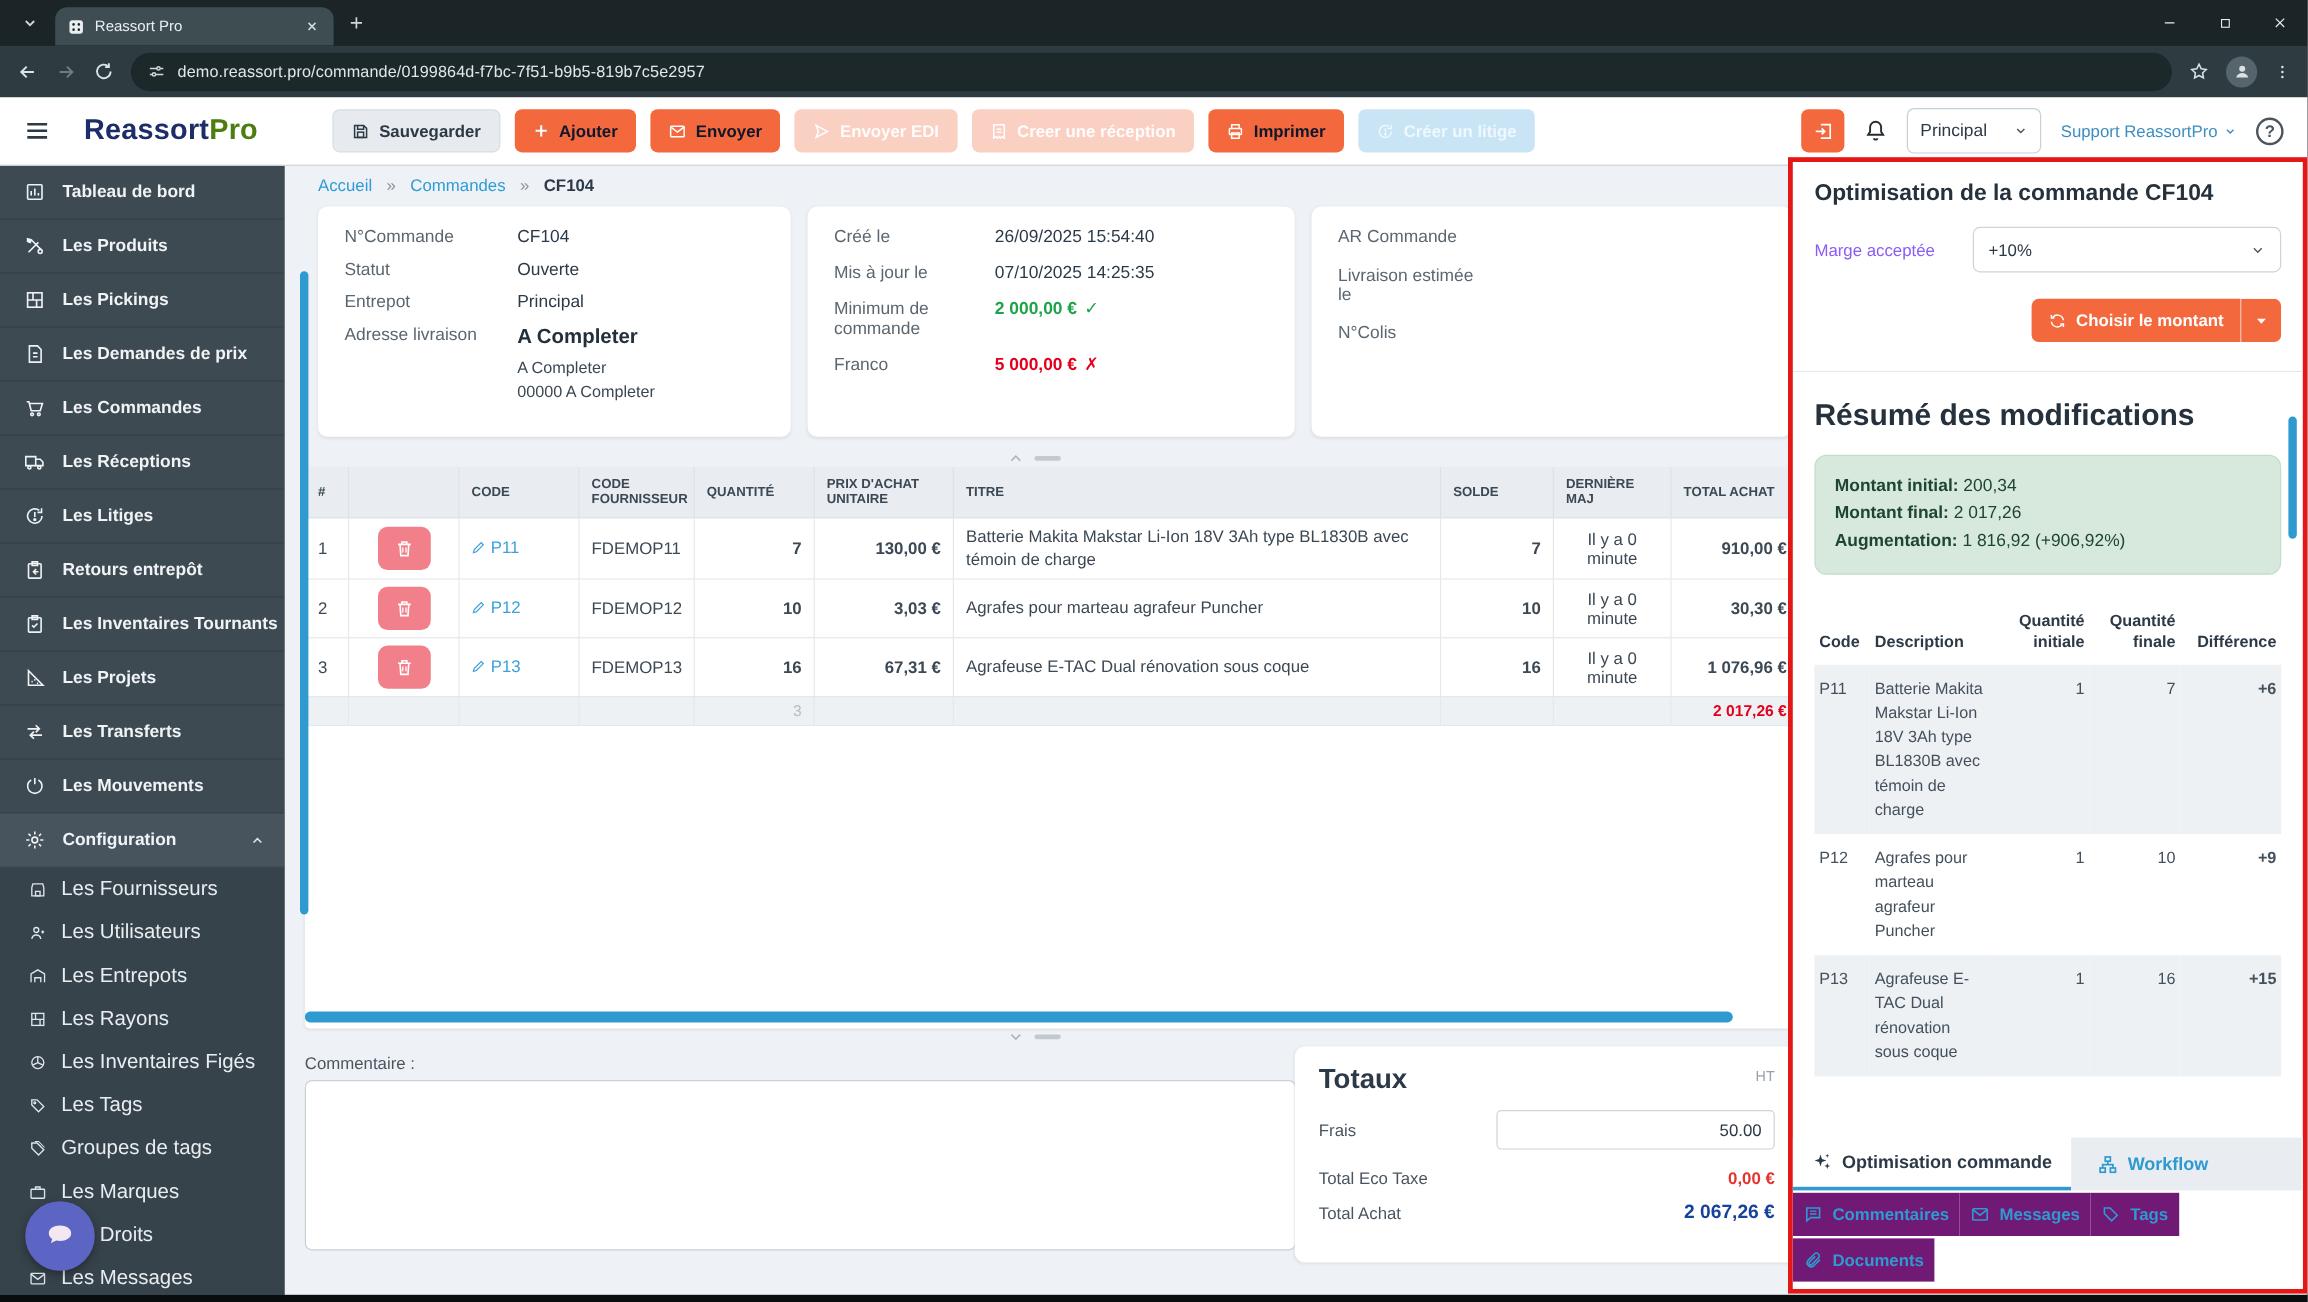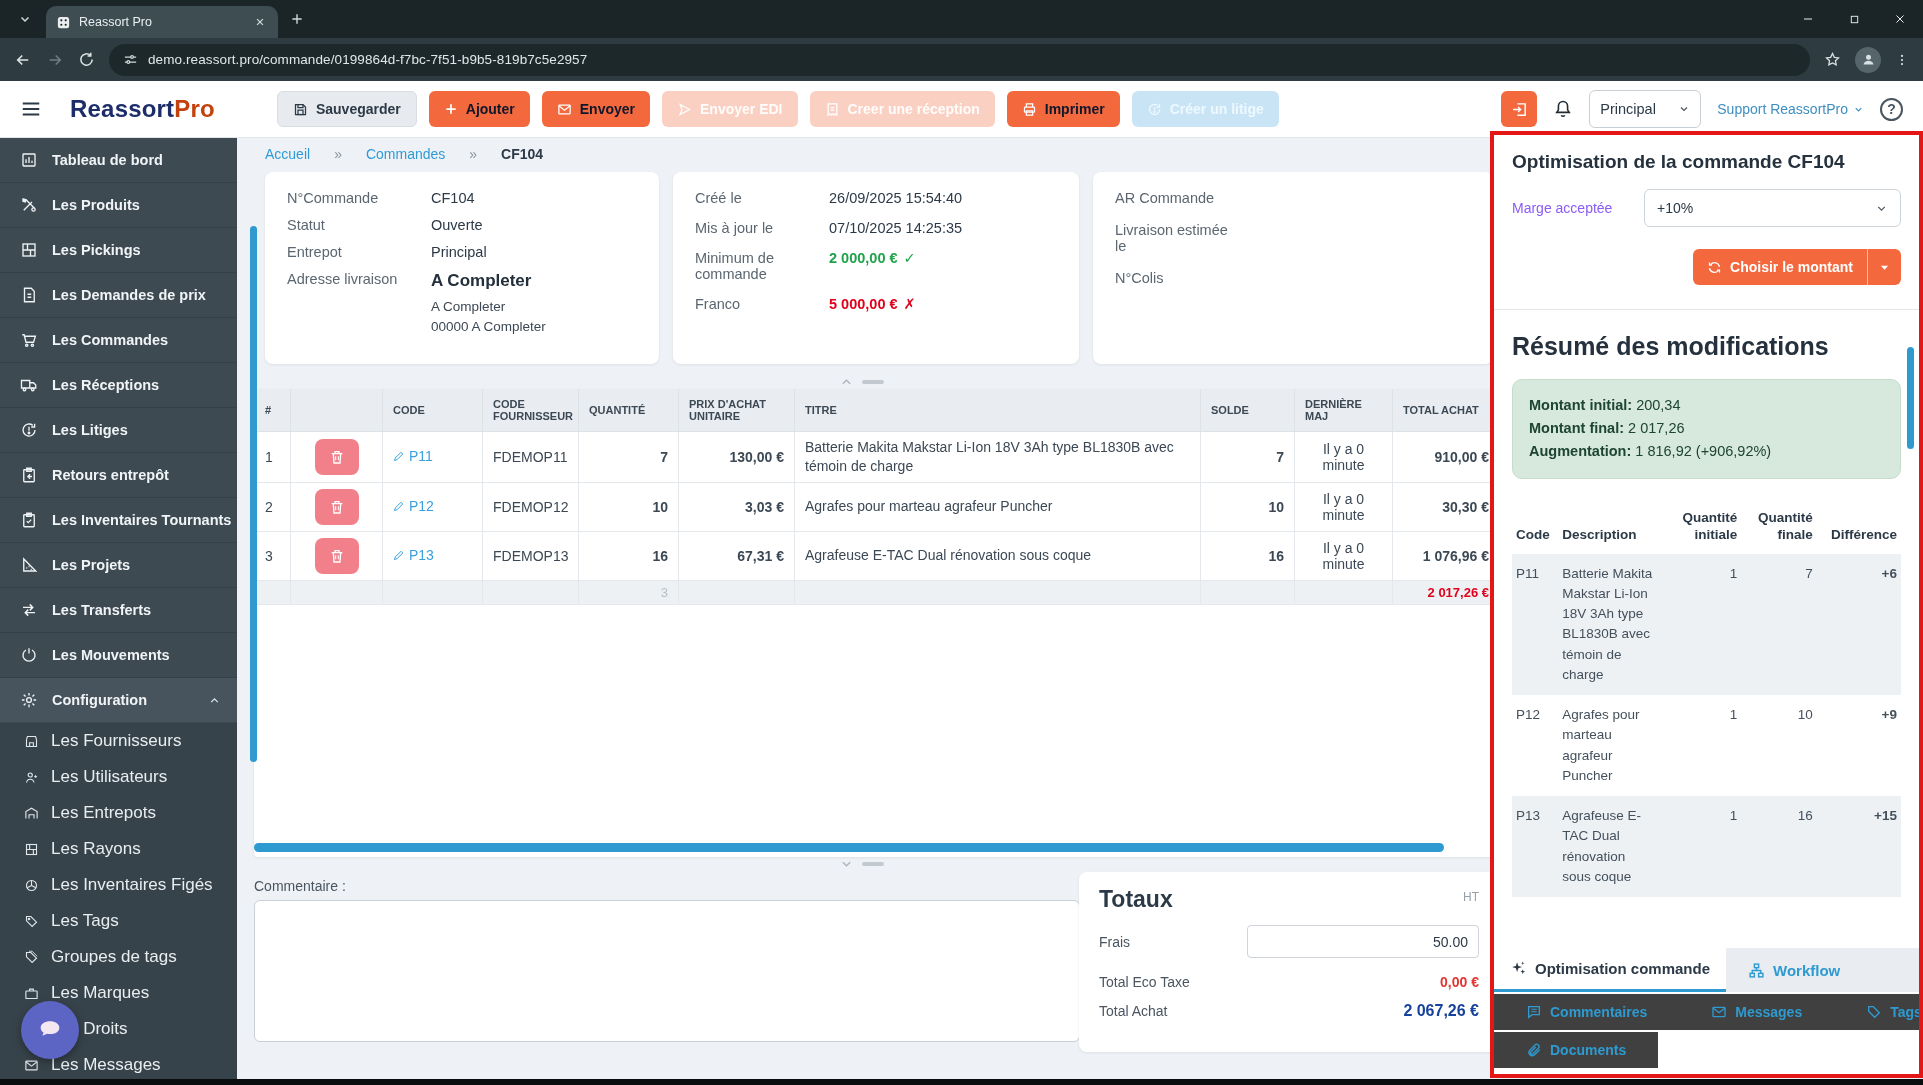--- a/index.html
+++ b/index.html
@@ -21,21 +21,21 @@
   .nav-ic { color:#dbe3e5; }
   .nav-ic.dim { color:#6e7d82; }
   .urlpill { flex:1; height:17px; background:#1d282b; border-radius:16px; display:flex; align-items:center; padding:16px 14px; gap:10px; }
   .url-text { font-size:13.5px; color:#dfe7e9; letter-spacing:.1px; }
   .avatar { width:26px; height:26px; border-radius:50%; background:#56656b; display:flex; align-items:center; justify-content:center; color:#d9e1e3; }
 
   
   .appbar { position:absolute; left:0; top:81px; width:100%; height:57px; background:#ffffff; border-bottom:1px solid #e2e6ea; display:flex; align-items:center; padding:0 20px; z-index:3; }
   .hamburger { color:#2c3947; margin-right:28px; }
   .logo { font-size:24px; font-weight:bold; letter-spacing:.2px; }
-  .logo .l1 { color:#1d2d69; } .logo .l2 { color:#c2410c; }
+  .logo .l1 { color:#1d2d69; } .logo .l2 { color:#4d7c0f; }
   .btnrow { display:flex; gap:12px; margin-left:62px; align-items:center; }
   .btn { height:36px; border-radius:6px; padding:0 15px; display:inline-flex; align-items:center; gap:8px; font-size:14px; font-weight:bold; border:none; white-space:nowrap; }
   .btn-gray { background:#e7eaee; color:#2c3947; border:1px solid #d8dde2; }
   .btn-orange { background:#f4683e; color:#0f172a; }
   .btn-orange-dis { background:#f9d0c2; color:rgba(255,255,255,.95); }
   .btn-blue-dis { background:#c9e5f5; color:#eef8ff; }
   .right-cluster { margin-left:auto; display:flex; align-items:center; gap:16px; }
   .sq-btn { width:36px; height:36px; border-radius:6px; background:#f4683e; color:#fff; display:flex; align-items:center; justify-content:center; }
   .bell { color:#222c33; }
   .wh-select { width:112px; height:38px; border:1px solid #c8cfd5; border-radius:6px; display:flex; align-items:center; padding:0 10px; font-size:14.5px; color:#2c3947; gap:6px; }
@@ -51,21 +51,21 @@
   .side-item.active { background:#47545e; }
   .side-item .chev { margin-left:auto; color:#dfe5e8; }
   .sub-item { height:36px; display:flex; align-items:center; gap:12px; padding:0 16px 0 24px; color:#e8edf0; background:#37434b; }
   .sub-item .lab { font-size:17px; white-space:nowrap; }
   .sub-item .ic { color:#dfe6e9; flex:0 0 15px; }
 
   .chat-fab { position:absolute; left:21px; top:1001px; width:58px; height:58px; border-radius:50%; background:#5c64c4; z-index:5; display:flex; align-items:center; justify-content:center; box-shadow:0 3px 8px rgba(0,0,0,.35); }
 
   
   .content { position:absolute; left:237px; top:138px; right:0; bottom:6px; background:#eef1f5; z-index:1; }
-  .breadcrumb { position:absolute; left:28px; top:8px; font-size:14px; display:flex; gap:24px; align-items:center; }
+  .breadcrumb { position:absolute; left:28px; top:8px; font-size:14px; display:flex; gap:12px; align-items:center; }
   .crumb-link { color:#2f9bd6; } .crumb-sep { color:#8a939c; } .crumb-cur { color:#2c3947; font-weight:bold; }
 
   .cards { position:absolute; left:28px; top:34px; display:flex; gap:14px; }
   .card { background:#fff; border-radius:8px; box-shadow:0 1px 3px rgba(20,30,40,.08); padding:18px 22px; height:192px; }
   .kv { display:grid; grid-template-columns:128px 1fr; column-gap:16px; row-gap:11px; font-size:14.5px; align-items:start; }
   .kv .k { color:#5b6670; } .kv .v { color:#2c3947; }
   .v-title { font-size:17px; font-weight:bold; color:#232f3a; }
   .addr-extra { margin-top:6px; font-size:13.5px; color:#3c4854; line-height:1.45; }
   .val-green { color:#1ea34a; font-weight:bold; white-space:nowrap; }
   .val-red { color:#e3001b; font-weight:bold; white-space:nowrap; }
@@ -131,21 +131,21 @@
   table.mods td { font-size:13.5px; color:#44505c; padding:10px 4px; vertical-align:top; line-height:1.5; }
   tr.alt td { background:#eef1f4; }
   td.diff { font-weight:bold; color:#22303c; }
   .panel-vscroll { position:absolute; right:5px; top:212px; width:7px; height:102px; background:#2e9ad0; border-radius:4px; }
 
   .p-tabs { position:absolute; left:0; right:0; bottom:0; background:#fff; }
   .tabs-r1 { display:flex; align-items:stretch; background:#fff; }
   .tab-active { display:flex; align-items:center; gap:8px; padding:12px 16px; background:#fff; border-bottom:3px solid #2e9ad0; color:#2c3947; font-size:15px; font-weight:bold; }
   .tab-idle { display:flex; align-items:center; gap:8px; padding:12px 22px; background:#e9edf1; color:#2e9ad0; font-size:15px; font-weight:bold; flex:1; }
   .tabs-r2 { display:flex; background:#fff; padding-top:2px; }
-  .link-block { display:flex; align-items:flex-end; gap:8px; background:#404040; color:#2e9ad0; font-size:14px; font-weight:bold; padding:10px 32px; }
+  .link-block { display:flex; align-items:flex-end; gap:8px; background:#701a75; color:#2e9ad0; font-size:14px; font-weight:bold; padding:10px 9px; }
   .tabs-r3 { display:flex; background:#fff; padding:2px 0 6px 0; }
 
   .bottom-strip { position:absolute; left:0; bottom:0; width:100%; height:6px; background:#0a0d0e; }
 </style>
 </head>
 <body>
 
 <div class="tabbar">
   <span class="tab-search">
     <svg width="12" height="12" viewBox="0 0 24 24" fill="none" stroke="currentColor" stroke-width="3">

